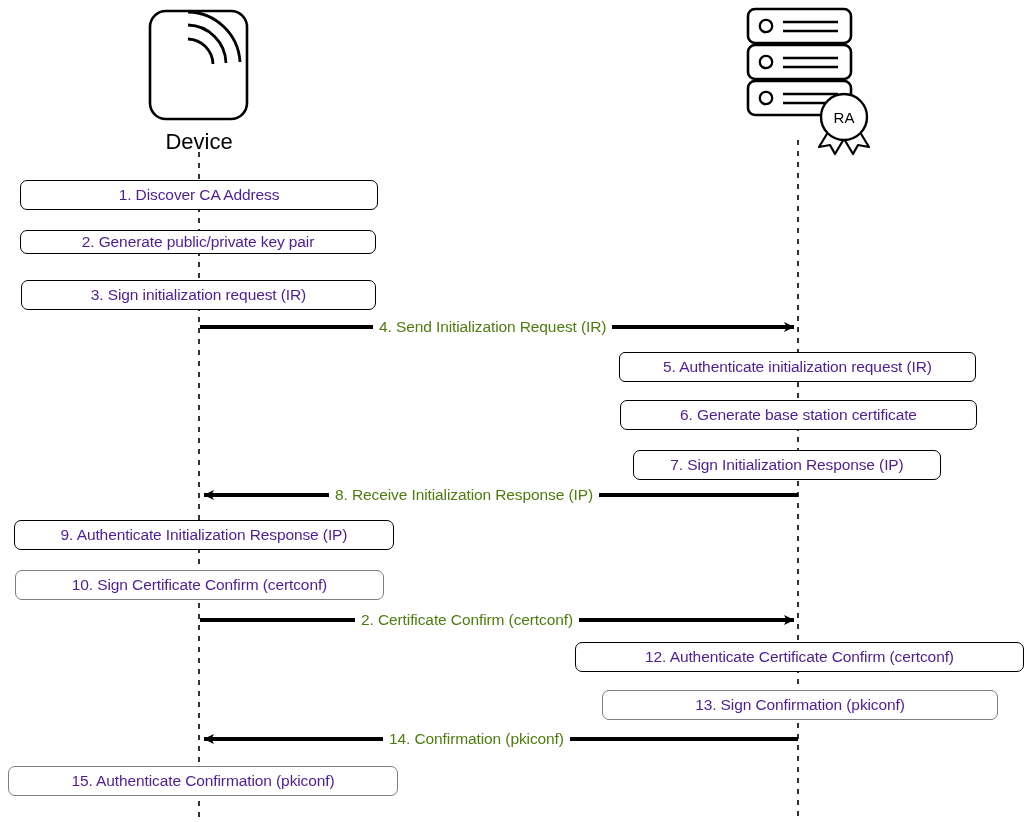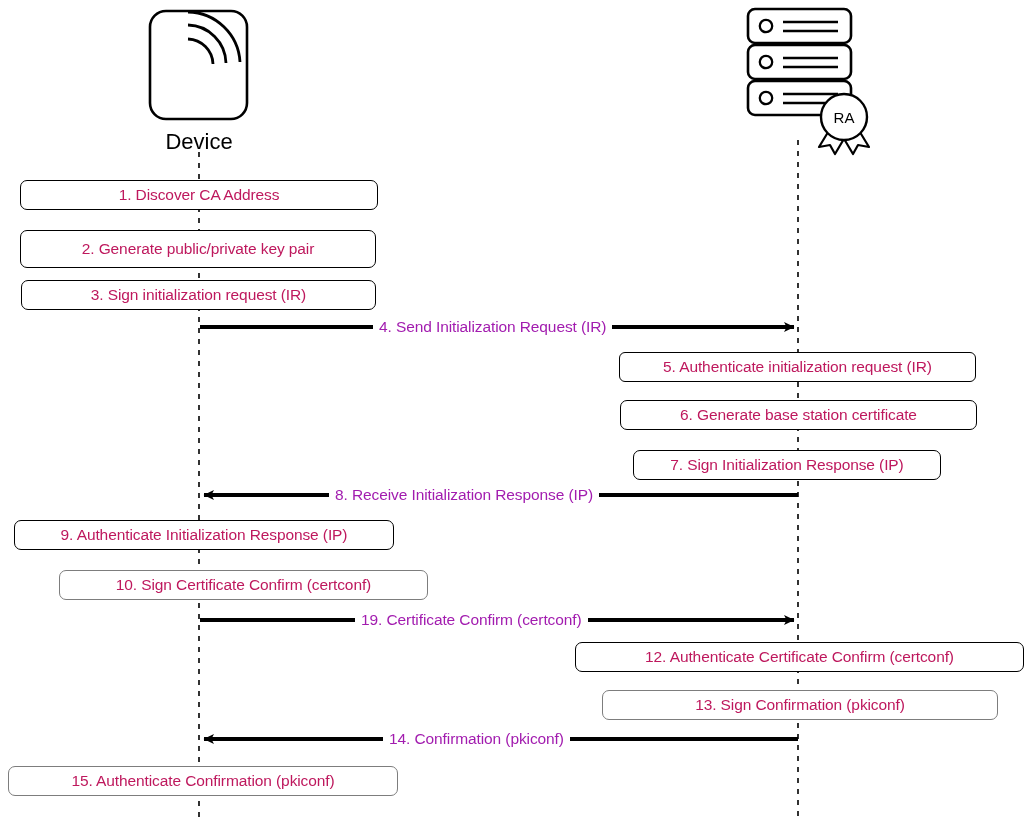--- a/index.html
+++ b/index.html
@@ -41,35 +41,35 @@
     position: absolute;
     box-sizing: border-box;
     background: #ffffff;
     border: 1.6px solid #000000;
     border-radius: 7px;
     display: flex;
     align-items: center;
     justify-content: center;
     font-size: 15.5px;
     line-height: 1;
-    color: #be185d;
+    color: #4c1d95;
     white-space: nowrap;
     letter-spacing: -0.1px;
   }
   .action-box.gray-stroke {
     border-color: #7d7d7d;
     border-width: 1.5px;
   }
   
   .msg-label {
     position: absolute;
     background: #ffffff;
     font-size: 15.5px;
     line-height: 1;
-    color: #a21caf;
+    color: #4d7c0f;
     white-space: nowrap;
     padding: 0 6px;
     display: flex;
     align-items: center;
     justify-content: center;
     letter-spacing: -0.1px;
   }
   .ra-badge-text {
     font-size: 15px;
     font-family: "Liberation Sans", sans-serif;
@@ -135,41 +135,41 @@
 
     <line x1="200" y1="620" x2="794" y2="620" stroke="#000000" stroke-width="4" marker-end="url(#arrow-right)"></line>
 
     <line x1="798" y1="739" x2="204" y2="739" stroke="#000000" stroke-width="4" marker-end="url(#arrow-left)"></line>
   </svg>
 
   <div class="actor-label" style="left:139px; top:131px; width:120px;">Device</div>
 
   <div class="action-box" style="left:20px; top:180px; width:358px; height:30px;">1. Discover CA Address</div>
 
-  <div class="action-box" style="left:20px; top:230px; width:356px; height:38px;">2. Generate public/private key pair</div>
+  <div class="action-box" style="left:20px; top:230px; width:356px; height:24px;">2. Generate public/private key pair</div>
 
   <div class="action-box" style="left:21px; top:280px; width:355px; height:30px;">3. Sign initialization request (IR)</div>
 
   <div class="action-box" style="left:619px; top:352px; width:357px; height:30px;border-radius:6px;">5. Authenticate initialization request (IR)</div>
 
   <div class="action-box" style="left:620px; top:384px; width:357px; height:30px;margin-top:16px;">6. Generate base station certificate</div>
 
   <div class="action-box" style="left:633px; top:450px; width:308px; height:30px;">7. Sign Initialization Response (IP)</div>
 
   <div class="action-box" style="left:14px; top:520px; width:380px; height:30px;">9. Authenticate Initialization Response (IP)</div>
 
-  <div class="action-box gray-stroke" style="left:15px; top:570px; width:369px; height:30px;margin-left:44px;">10. Sign Certificate Confirm (certconf)</div>
+  <div class="action-box gray-stroke" style="left:15px; top:570px; width:369px; height:30px;">10. Sign Certificate Confirm (certconf)</div>
 
   <div class="action-box" style="left:575px; top:642px; width:449px; height:30px;">12. Authenticate Certificate Confirm (certconf)</div>
 
   <div class="action-box gray-stroke" style="left:602px; top:690px; width:396px; height:30px;">13. Sign Confirmation (pkiconf)</div>
 
   <div class="action-box gray-stroke" style="left:8px; top:766px; width:390px; height:30px;">15. Authenticate Confirmation (pkiconf)</div>
 
   <div class="msg-label" style="left:373px; top:327px; height:22px; transform:translateY(-50%);">4. Send Initialization Request (IR)</div>
 
   <div class="msg-label" style="left:329px; top:495px; height:22px; transform:translateY(-50%);">8. Receive Initialization Response (IP)</div>
 
-  <div class="msg-label" style="left:355px; top:620px; height:22px; transform:translateY(-50%);">19. Certificate Confirm (certconf)</div>
+  <div class="msg-label" style="left:355px; top:620px; height:22px; transform:translateY(-50%);">2. Certificate Confirm (certconf)</div>
 
   <div class="msg-label" style="left:383px; top:739px; height:22px; transform:translateY(-50%);">14. Confirmation (pkiconf)</div>
 
 </div>
 
 </body></html>

